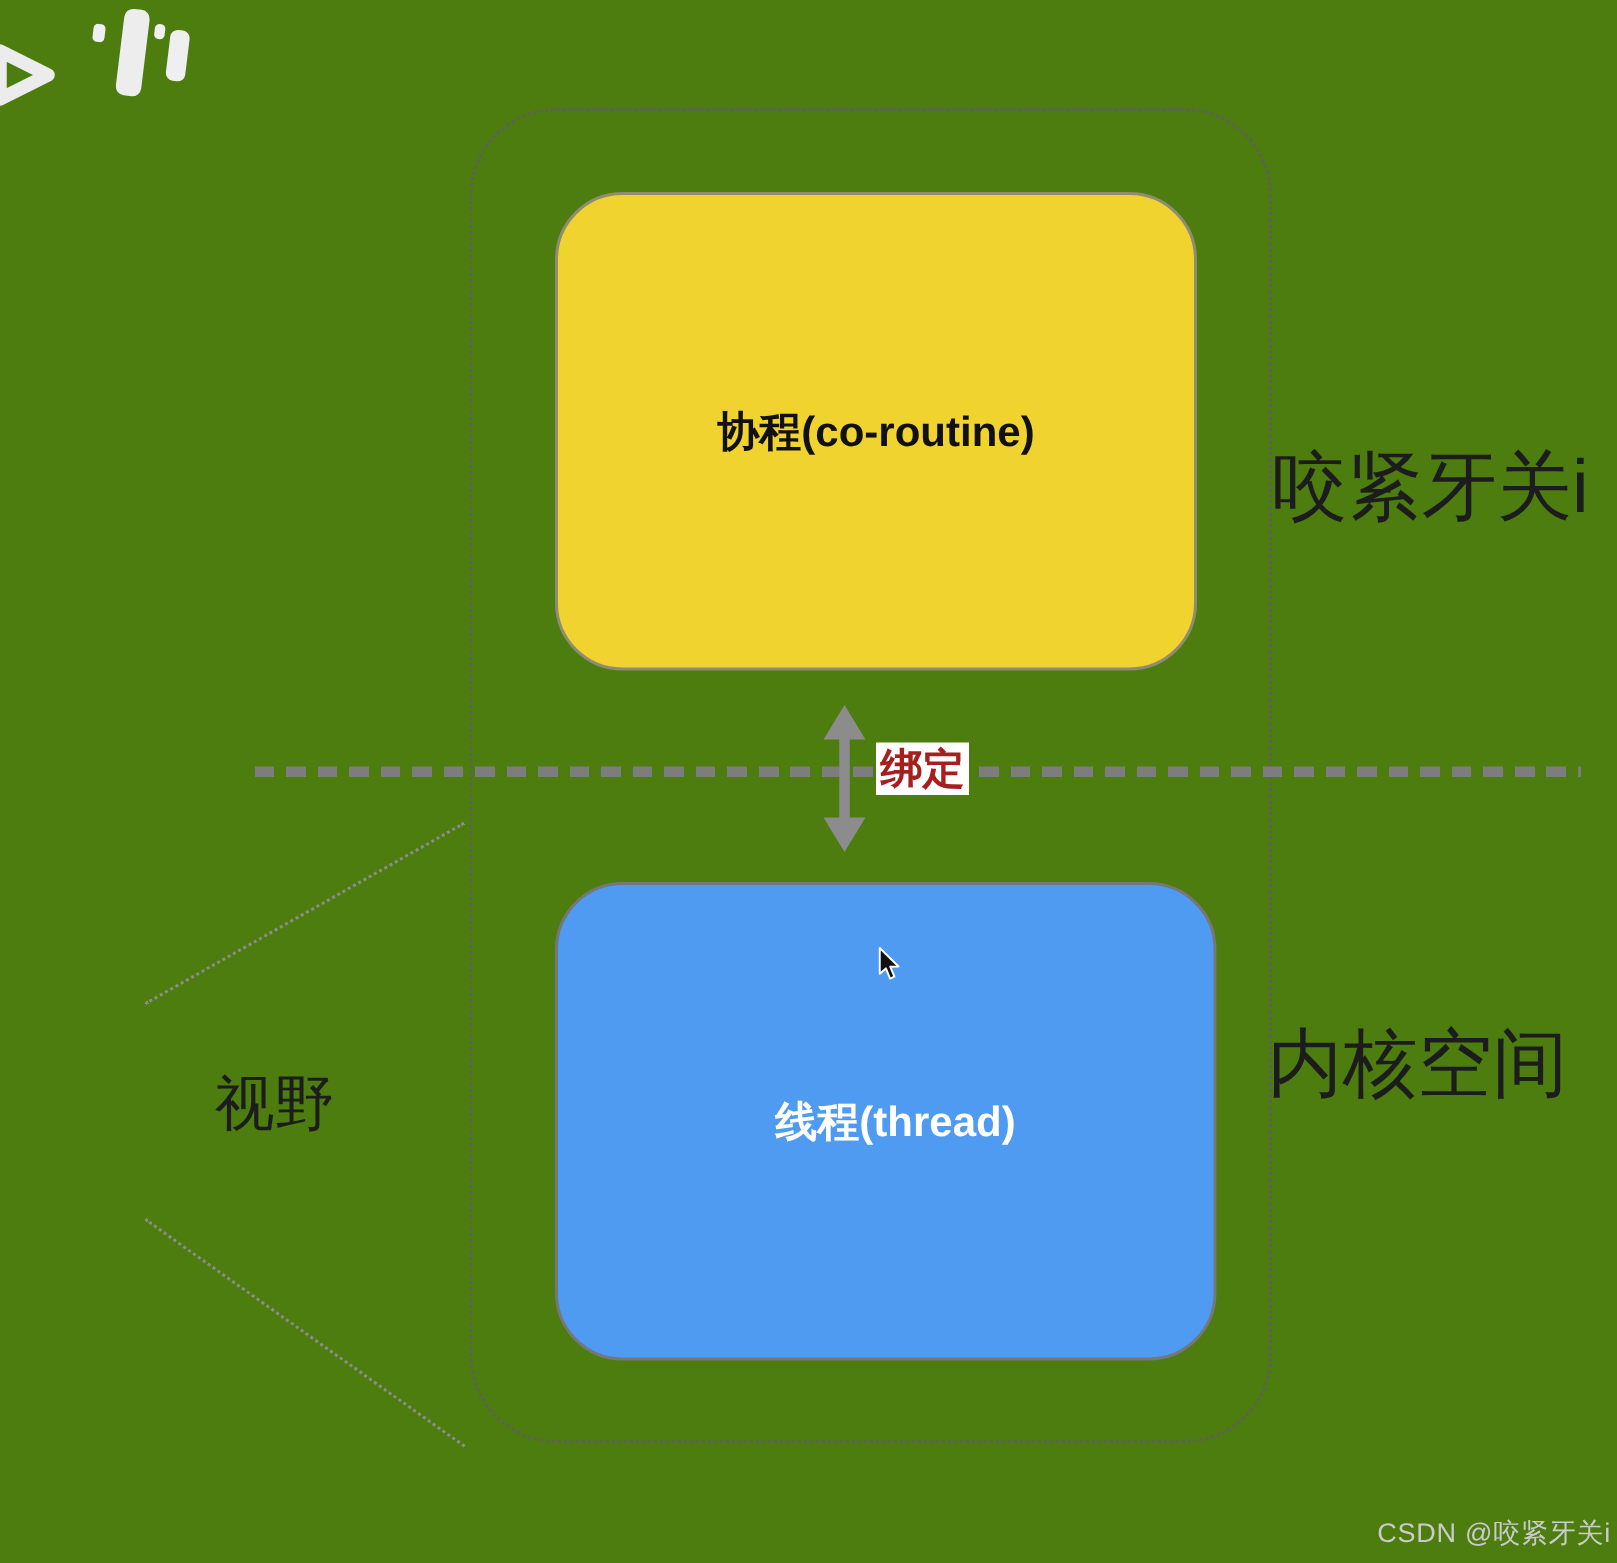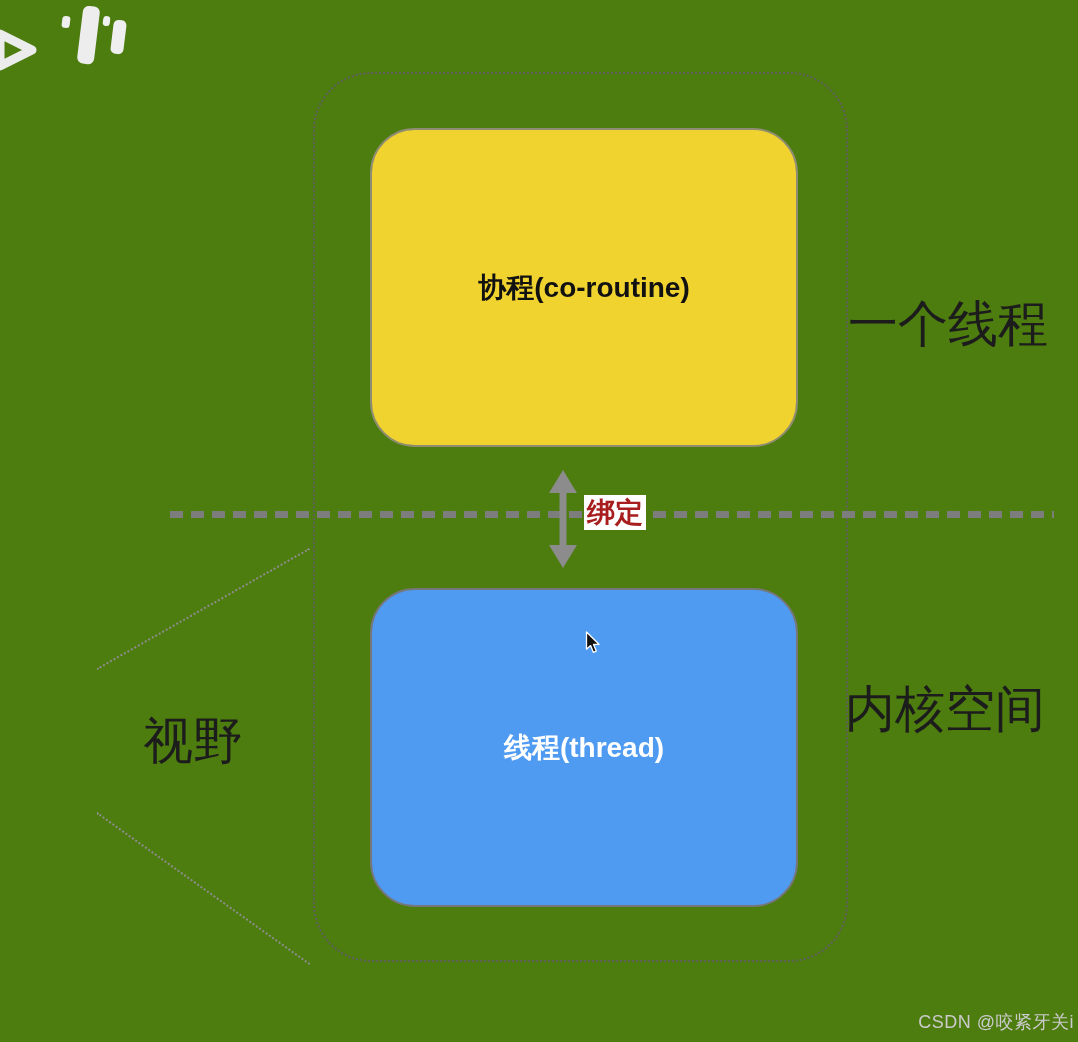--- a/index.html
+++ b/index.html
@@ -18,21 +18,21 @@
     font-weight:bold;text-align:center;
   }
   .coroutine-box{
     left:370px;top:128px;width:424px;height:315px;
     background:var(--c-yellow,#f0d32f);border:2px solid #8e8c72;border-radius:45px;
     font-size:28px;color:#111;
   }
   .thread-box{
     left:370px;top:588px;width:424px;height:315px;
     background:var(--c-blue,#4f9bf2);border:2px solid #75777b;border-radius:45px;
-    font-size:28px;color:#fff;
+    font-size:28px;color:#fff;padding-left:13px;
   }
   .divider-dashed{
     position:absolute;left:170px;top:511px;width:884px;height:7px;
     background:repeating-linear-gradient(90deg,var(--c-gray,#7d7d7d) 0 13px,transparent 13px 21px);
   }
   .bind-arrow{position:absolute;left:540px;top:470px;width:46px;height:98px;}
   .bind-label{
     position:absolute;left:584px;top:495px;font-size:28px;font-weight:bold;
     color:var(--c-bind,#a81e1e);background:#fff;padding:0 3px;line-height:1.25;z-index:3;
   }
@@ -40,21 +40,21 @@
     position:absolute;font-size:50px;color:var(--c-dark,#1c1c1c);
     line-height:1;white-space:nowrap;font-weight:400;
   }
   .user-space-label{left:848px;top:299px;}
   .kernel-space-label{left:845px;top:684px;}
   .cpu-box{
     left:2px;top:689px;width:83px;height:96px;
     background:var(--c-red,#d8414f);border:2px solid #a43a47;border-radius:20px;
     font-size:33px;color:#161616;font-weight:400;
   }
-  .view-label{left:143px;top:716px;font-size:50px;}
+  .view-label{left:143px;top:716px;font-size:40px;}
   .sight-line{position:absolute;border-top:2px dotted #8d8d8d;transform-origin:left center;height:0;}
   .sight-line-top{left:97px;top:668px;width:244px;transform:rotate(-29.5deg);}
   .sight-line-bottom{left:97px;top:812px;width:261px;transform:rotate(35.4deg);}
   .one-thread-label{left:481px;top:982px;font-size:53px;letter-spacing:2px;}
   .csdn-watermark{
     position:absolute;right:4px;top:1010px;font-size:18px;
     color:var(--c-wm,#cbcbcb);letter-spacing:.5px;white-space:nowrap;
   }
   .bili-watermark{position:absolute;left:0;top:0;width:130px;height:80px;}
   .mouse-cursor{position:absolute;left:585px;top:631px;width:16px;height:24px;z-index:5;}
@@ -85,21 +85,21 @@
   </div>
 
   <svg class="bind-arrow" viewBox="0 0 46 98" aria-hidden="true">
     <polygon points="23,0 9,23 37,23" fill="#8c8c8c"></polygon>
     <rect x="19.5" y="19" width="7" height="60" fill="#8c8c8c"></rect>
     <polygon points="23,98 9,75 37,75" fill="#8c8c8c"></polygon>
   </svg>
 
   <div class="bind-label">绑定</div>
 
-  <div class="space-label user-space-label">一个线程</div>
+  <div class="space-label user-space-label">咬紧牙关i</div>
   <div class="space-label kernel-space-label">内核空间</div>
 
 
   <div class="space-label view-label">视野</div>
 
   <div class="sight-line sight-line-top"></div>
   <div class="sight-line sight-line-bottom"></div>
 
 
   <div class="csdn-watermark">CSDN @咬紧牙关i</div>

